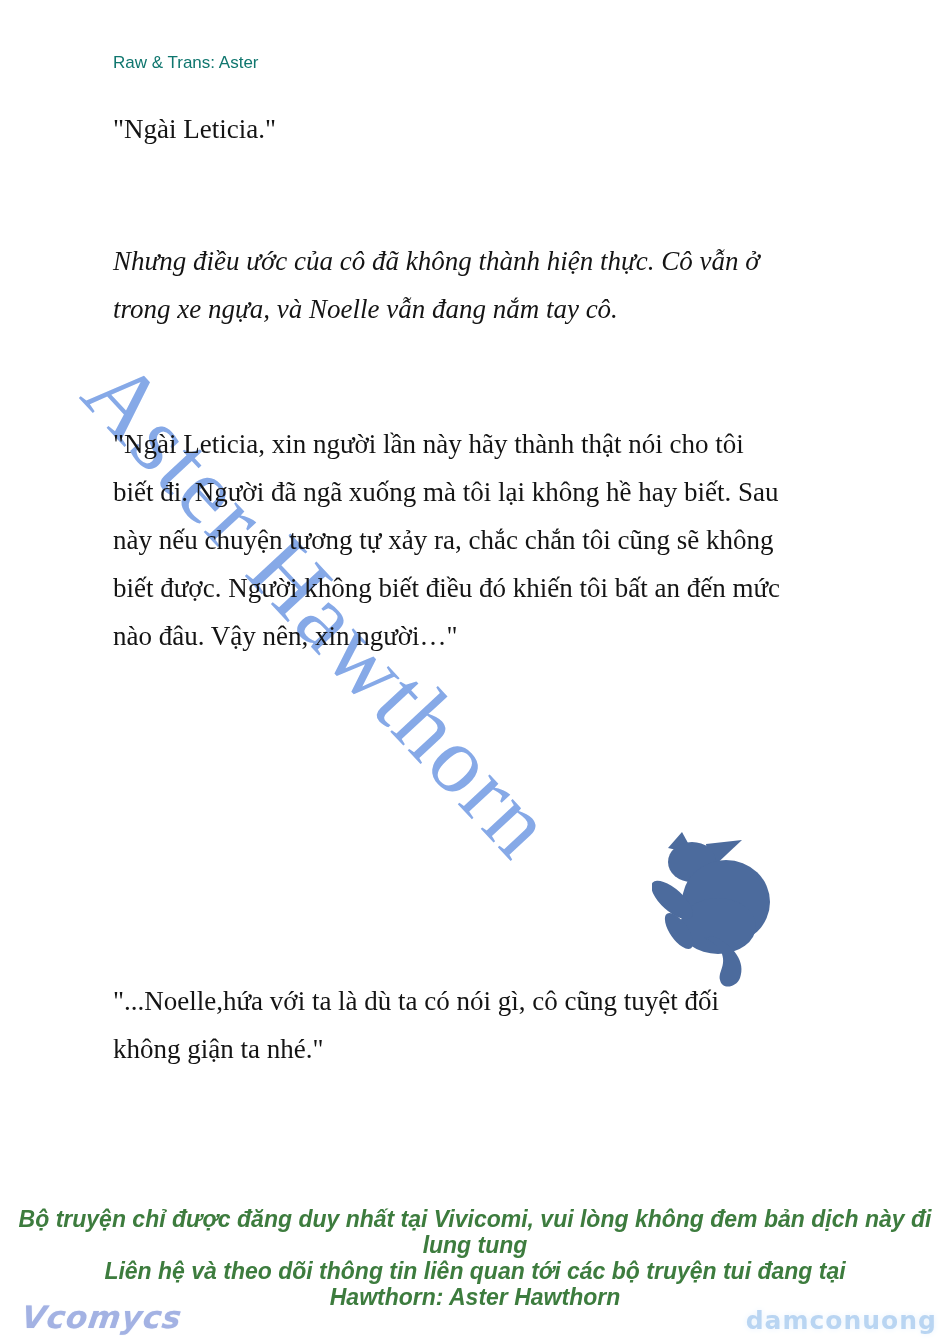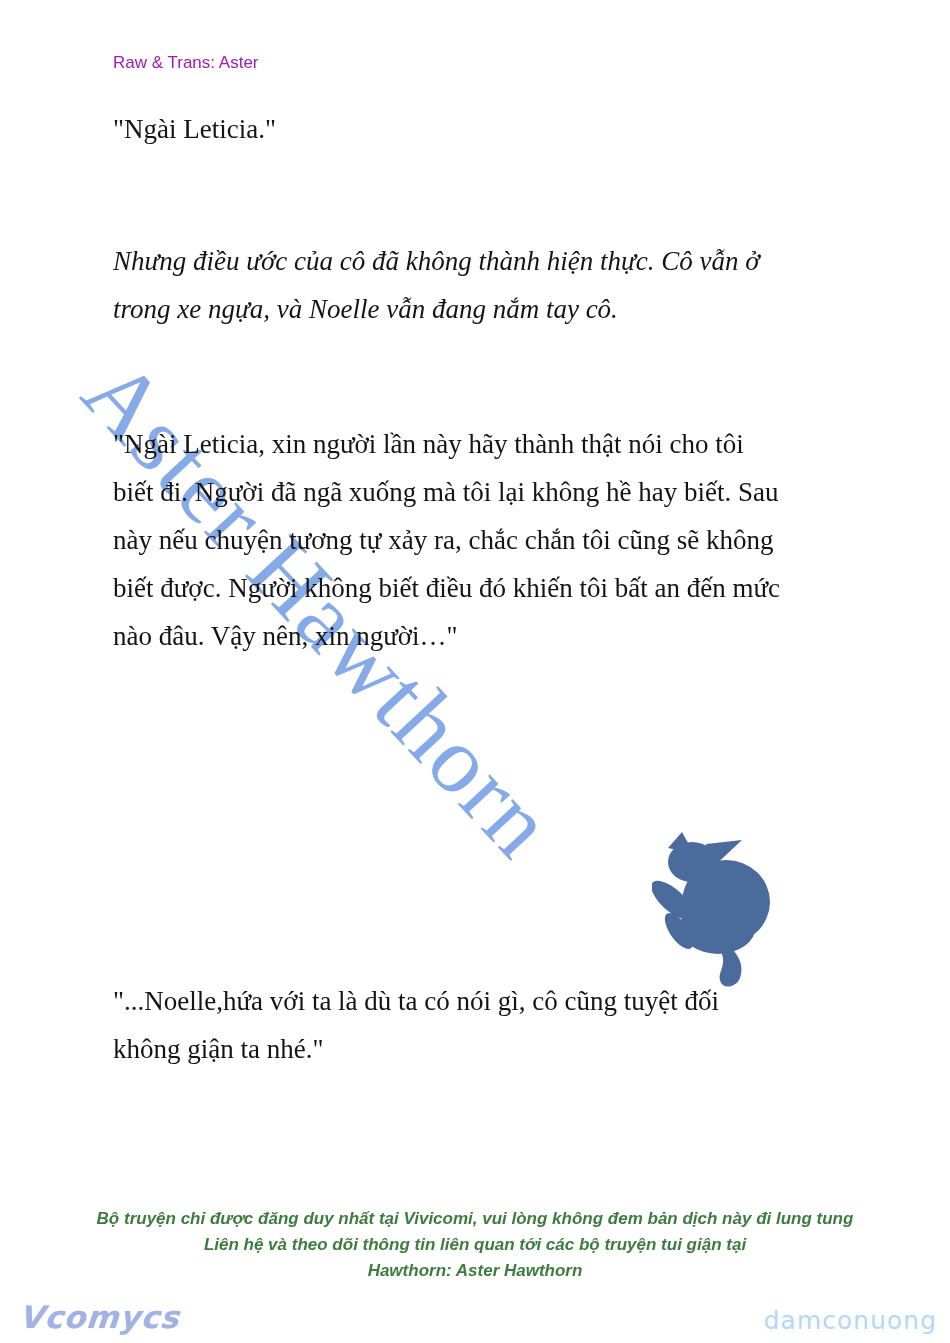--- a/index.html
+++ b/index.html
@@ -10,21 +10,21 @@
     background: #ffffff;
     overflow: hidden;
     font-family: "Liberation Serif", serif;
   }
   .credit {
     position: absolute;
     left: 113px;
     top: 53px;
     font-family: "Liberation Sans", sans-serif;
     font-size: 17px;
-    color: #a21caf;
+    color: #0f766e;
     z-index: 3;
   }
   .para {
     position: absolute;
     left: 113px;
     color: #141414;
     font-size: 27px;
     line-height: 48px;
     white-space: pre-line;
     z-index: 3;
@@ -58,21 +58,21 @@
   }
   .footer {
     position: absolute;
     left: 0;
     right: 0;
     top: 1206px;
     text-align: center;
     font-family: "Liberation Sans", sans-serif;
     font-weight: bold;
     font-style: italic;
-    font-size: 17px;
+    font-size: 23px;
     line-height: 26px;
     color: #3d7c3e;
     z-index: 3;
   }
   .site-logo {
     position: absolute;
     left: 22px;
     bottom: 8px;
     font-family: "DejaVu Sans", sans-serif;
     font-style: italic;
@@ -82,21 +82,21 @@
     color: #a3b2e3;
     text-shadow: 0 0 1px #c9d3f1;
     transform: skewX(-8deg);
     z-index: 3;
   }
   .uploader-tag {
     position: absolute;
     right: 13px;
     bottom: 8px;
     font-family: "DejaVu Sans", sans-serif;
-    font-weight: normal;
+    font-weight: bold;
     font-size: 25px;
     letter-spacing: 1px;
     color: #b9d5f2;
     text-shadow: 0 0 6px #e8f2fc, 0 0 2px #ffffff;
     z-index: 3;
   }
 </style>
 </head>
 <body>
 
@@ -129,21 +129,21 @@
       <ellipse cx="74" cy="70" rx="44" ry="42"></ellipse>
       <ellipse cx="66" cy="94" rx="38" ry="28"></ellipse>
       <ellipse cx="20" cy="68" rx="26" ry="11" transform="rotate(42 20 68)"></ellipse>
       <ellipse cx="27" cy="99" rx="21" ry="9" transform="rotate(55 27 99)"></ellipse>
       <path d="M 62 104 C 82 114, 94 130, 88 146 C 84 156, 70 158, 68 148 C 66 140, 74 134, 70 122 C 67 113, 58 108, 52 106 Z"></path>
     </g>
   </svg>
 
   <div class="footer">
     <div>Bộ truyện chỉ được đăng duy nhất tại Vivicomi, vui lòng không đem bản dịch này đi lung tung</div>
-    <div>Liên hệ và theo dõi thông tin liên quan tới các bộ truyện tui giận tại</div>
+    <div>Liên hệ và theo dõi thông tin liên quan tới các bộ truyện tui đang tại</div>
     <div>Hawthorn: Aster Hawthorn</div>
   </div>
 
   <div class="site-logo">Vcomycs</div>
 
   <div class="uploader-tag">damconuong</div>
 
 </div>
 
 </body></html>

